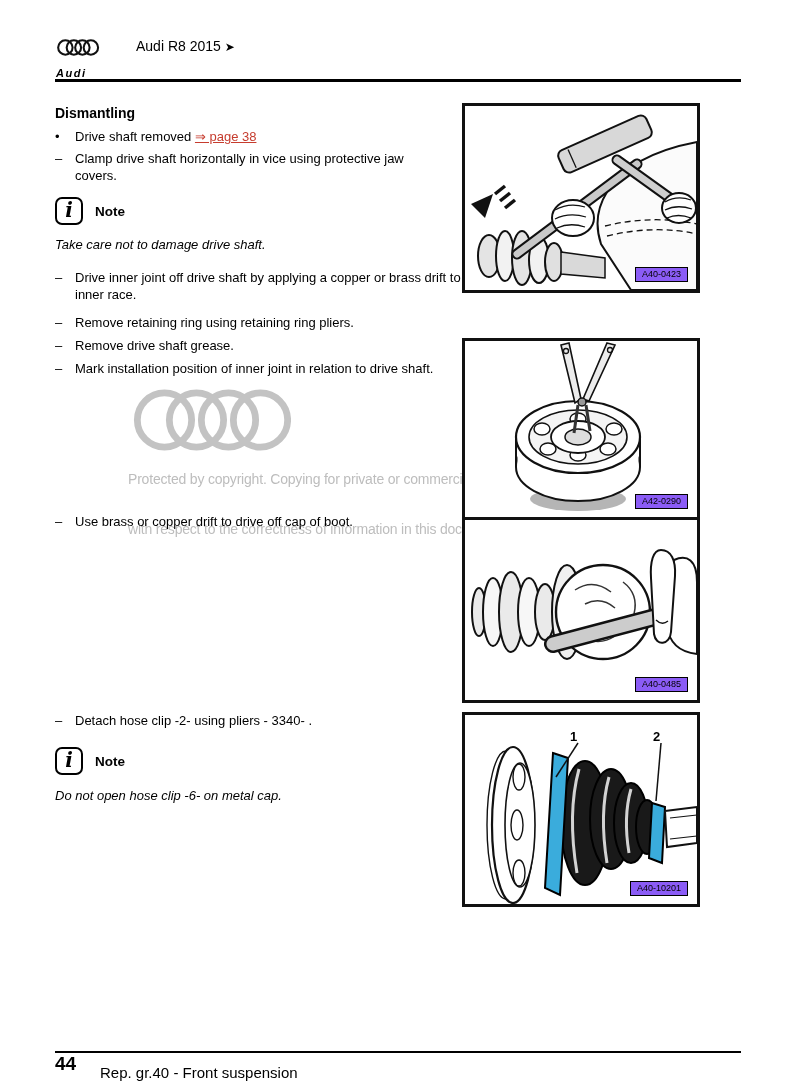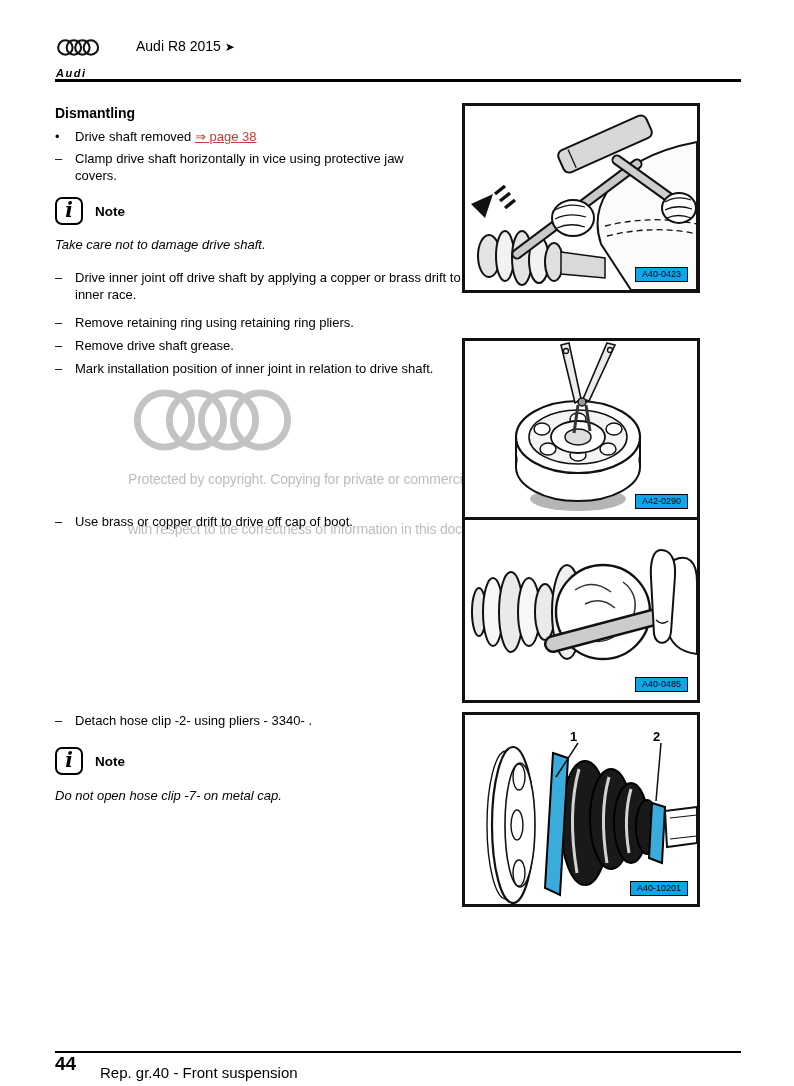--- a/index.html
+++ b/index.html
@@ -39,21 +39,21 @@
 
   
   .figure{position:absolute;left:462px;width:238px;background:#fff;
           border:3px solid #111;box-sizing:border-box;z-index:2;}
   .fig1{top:103px;height:190px;}
   .fig2{top:318px;height:182px;margin-top:20px;}
   .fig3{top:517px;height:186px;}
   .fig4{top:712px;height:195px;}
   .figure svg{position:absolute;left:0;top:0;}
   .fig-label{position:absolute;right:9px;bottom:8px;border:1px solid #000;
-             padding:1px 6px;font-size:9px;line-height:11px;background:#0ea5e9;}
+             padding:1px 6px;font-size:9px;line-height:11px;background:#8b5cf6;}
   .callout{position:absolute;font-weight:bold;font-size:13px;}
   .co1{left:105px;top:14px;}
   .co2{left:188px;top:14px;}
 
   
   .footer-rule{left:55px;top:1051px;width:686px;height:2px;background:#000;z-index:3;}
   .page-num{left:55px;top:1053px;font-size:19px;z-index:3;font-weight:bold;}
   .footer-cap{left:100px;top:1064px;font-size:15px;z-index:3;}
 </style>
 </head>
@@ -135,21 +135,21 @@
     <span class="mk">–</span>
     <div class="tx">Detach hose clip -2- using pliers - 3340- .</div>
   </div>
 
   <div class="abs note-row" style="top:747px">
     <div class="note-icon">
         <span>i</span>
       </div>
     <div class="note-label">Note</div>
   </div>
-  <div class="abs note-text" style="top:788px">Do not open hose clip -7- on metal cap.</div>
+  <div class="abs note-text" style="top:788px">Do not open hose clip -6- on metal cap.</div>
 
   <div class="figure fig1">
     <svg width="232" height="184" viewBox="0 0 232 184">
       <path d="M232 36 C190 44 158 60 142 86 C132 102 130 120 136 138 L166 184 L232 184 Z" fill="#fbfbfb" stroke="#111" stroke-width="2"></path>
       <path d="M140 120 C172 112 204 112 232 118" fill="none" stroke="#111" stroke-width="1.3" stroke-dasharray="6 4"></path>
       <path d="M142 130 C174 122 206 122 232 128" fill="none" stroke="#111" stroke-width="1.3" stroke-dasharray="6 4"></path>
       <ellipse cx="24" cy="150" rx="11" ry="21" fill="#e4e4e4" stroke="#111" stroke-width="2"></ellipse>
       <ellipse cx="40" cy="150" rx="9" ry="25" fill="#f2f2f2" stroke="#111" stroke-width="2"></ellipse>
       <ellipse cx="57" cy="152" rx="10" ry="27" fill="#e4e4e4" stroke="#111" stroke-width="2"></ellipse>
       <ellipse cx="74" cy="154" rx="10" ry="23" fill="#f2f2f2" stroke="#111" stroke-width="2"></ellipse>

